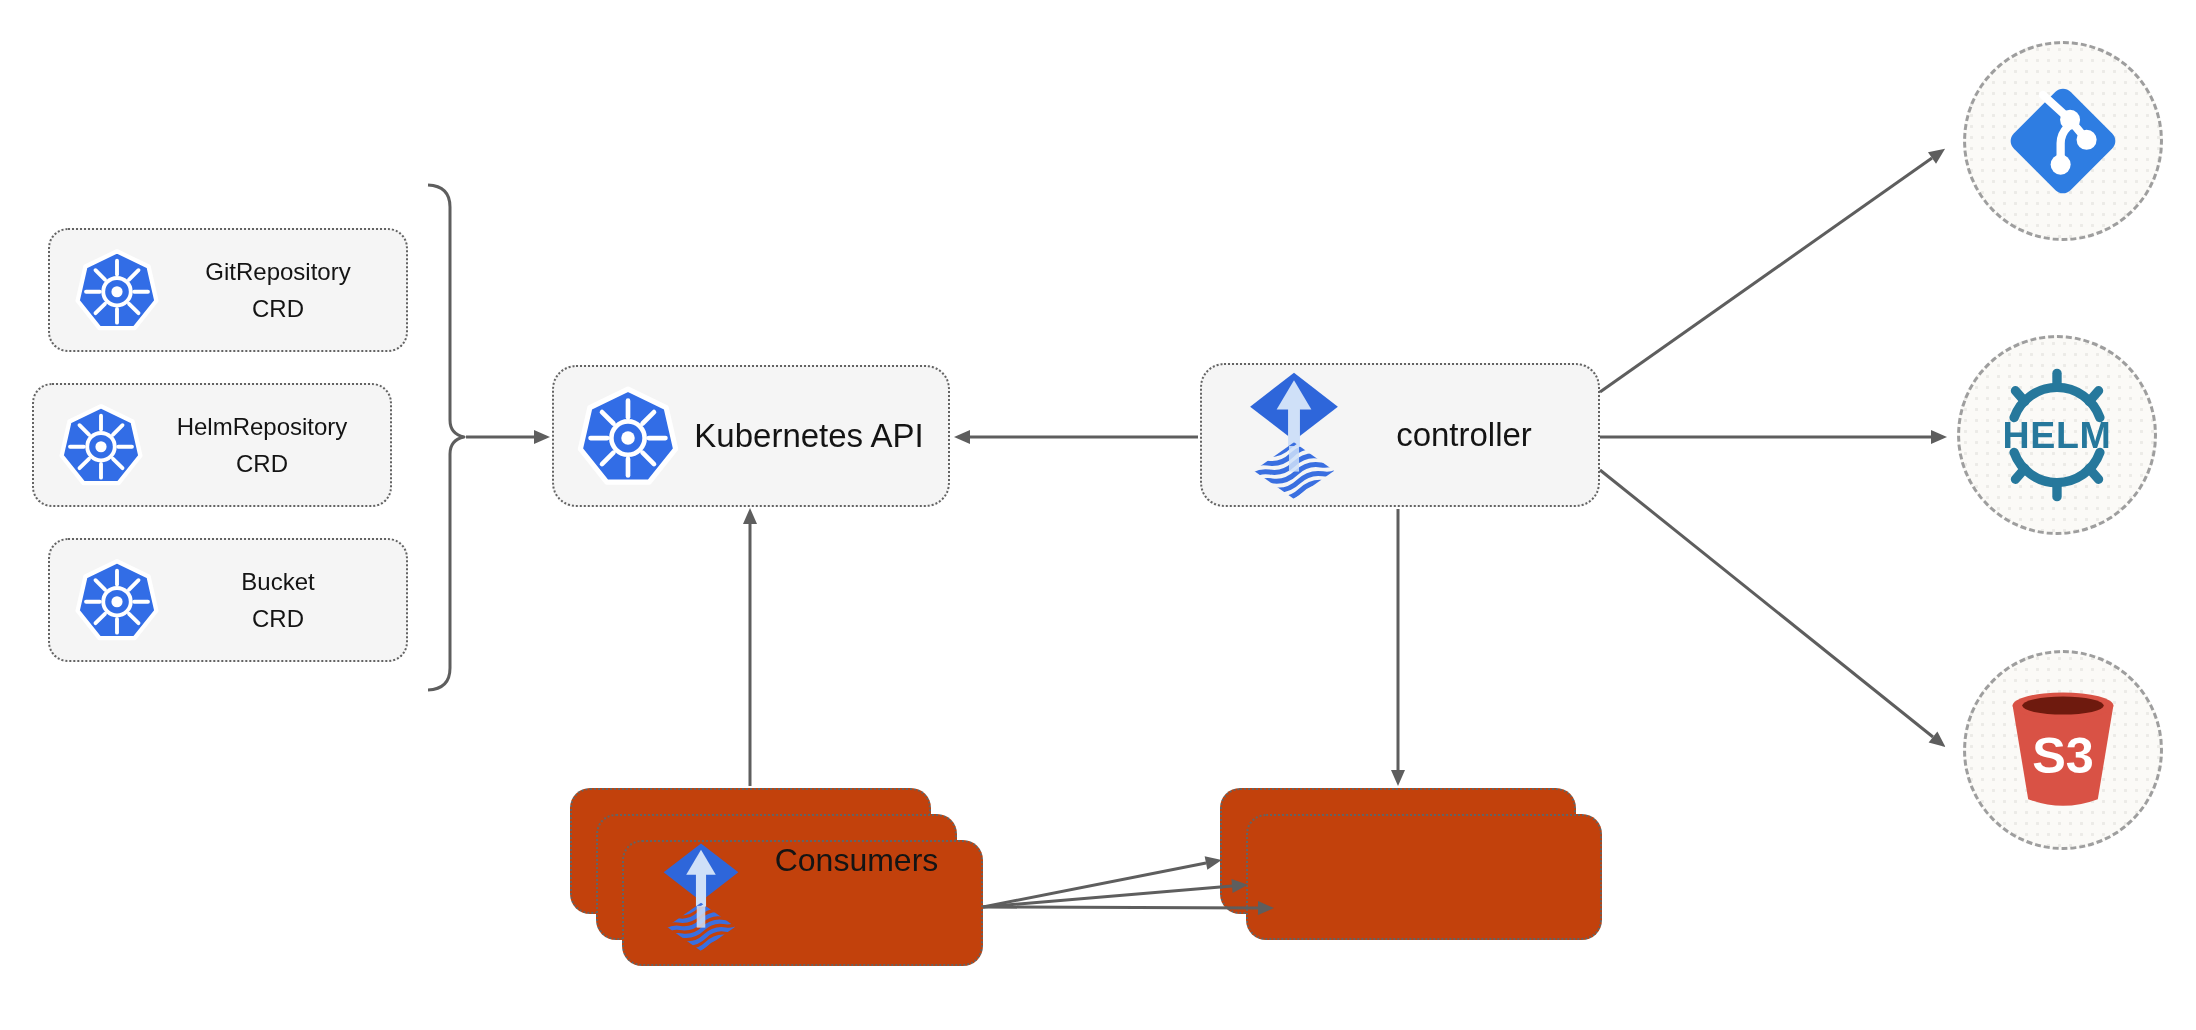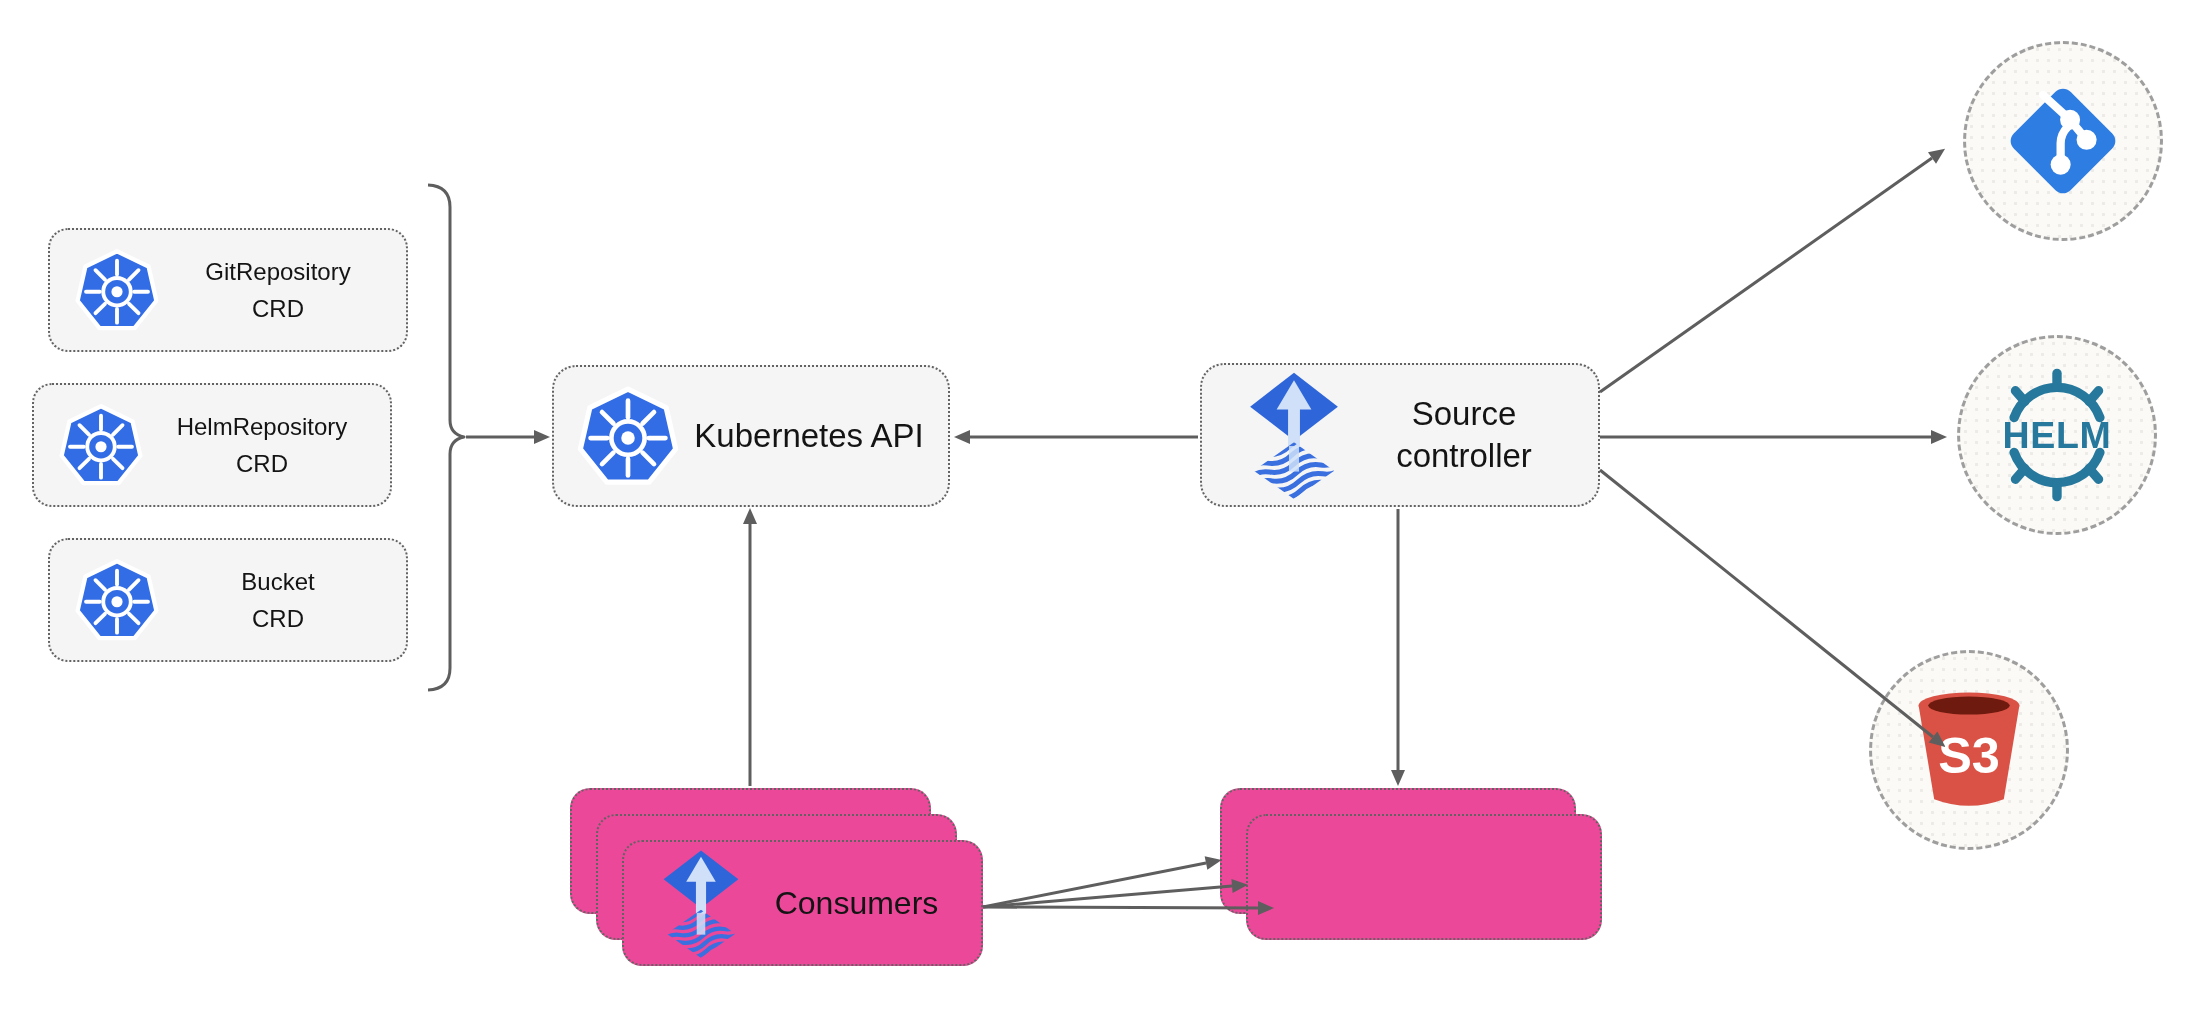--- a/index.html
+++ b/index.html
@@ -14,23 +14,23 @@
     display:flex;align-items:center;
   }
   .node .txt{
     flex:1;text-align:center;font-size:24px;line-height:37px;color:#141414;
     padding-right:10px;
   }
   .big .txt{font-size:33px;line-height:42px;}
   .icon{flex:0 0 auto;display:block;}
   
   .stackbox{
-    position:absolute;box-sizing:border-box;background:#ec4899;
+    position:absolute;box-sizing:border-box;background:#c2410c;
     border:2.5px dotted #636363;border-radius:20px;width:361px;height:126px;
-    display:flex;align-items:center;
+    display:flex;align-items:flex-start;
   }
   .stackbox .txt{flex:1;text-align:center;font-size:32px;color:#141414;padding-right:8px;}
   
   .endpoint{
     position:absolute;width:200px;height:200px;border-radius:50%;
     border:3px dashed #9e9e9e;background-color:#fbfaf7;box-sizing:border-box;
     background-image:radial-gradient(#ececе9 1.4px, transparent 1.5px);
     background-image:radial-gradient(#ecebe7 1.4px, transparent 1.5px);
     background-size:11px 11px;
     display:flex;align-items:center;justify-content:center;
@@ -141,21 +141,20 @@
         <path d="M-4,88 q14,-10 28,-4 t28,-2 t28,-2 t28,-4" transform="rotate(-14 50 110)"></path>
         <path d="M-4,98 q14,-10 28,-4 t28,-2 t28,-2 t28,-4" transform="rotate(-14 50 110)"></path>
         <path d="M-4,108 q14,-10 28,-4 t28,-2 t28,-2 t28,-4" transform="rotate(-14 50 110)"></path>
         <path d="M-4,118 q14,-10 28,-4 t28,-2 t28,-2 t28,-4" transform="rotate(-14 50 110)"></path>
         <path d="M-4,128 q14,-10 28,-4 t28,-2 t28,-2 t28,-4" transform="rotate(-14 50 110)"></path>
         <path d="M-4,138 q14,-10 28,-4 t28,-2 t28,-2 t28,-4" transform="rotate(-14 50 110)"></path>
       </g>
       <rect x="44.5" y="82" width="11" height="28" fill="#cfe0f8" opacity="0.85"></rect>
     </svg>
     <div class="txt">
-      <div>Source</div>
       <div>controller</div>
     </div>
   </div>
 
   <div class="stackbox" style="left:570px;top:788px;"></div>
   <div class="stackbox" style="left:596px;top:814px;"></div>
   <div class="stackbox" style="left:622px;top:840px;">
     <svg class="icon" style="margin-left:38px" width="78" height="109" viewBox="0 0 100 140">
       <polygon points="50,2 98,39 50,76 2,39" fill="#2e66da"></polygon>
       <polygon points="50,10 69,42 31,42" fill="#cfe0f8"></polygon>
@@ -202,21 +201,21 @@
         <line x1="26" y1="25" x2="19" y2="17"></line>
         <line x1="74" y1="25" x2="81" y2="17"></line>
         <line x1="50" y1="86" x2="50" y2="96"></line>
         <line x1="26" y1="75" x2="19" y2="83"></line>
         <line x1="74" y1="75" x2="81" y2="83"></line>
       </g>
       <text x="50" y="60" text-anchor="middle" font-size="28" font-weight="bold" fill="#26789c" letter-spacing="0.5">HELM</text>
     </svg>
   </div>
 
-  <div class="endpoint" style="left:1869px;top:650px;">
+  <div class="endpoint" style="left:1963px;top:650px;">
     <svg width="122" height="132" viewBox="0 0 100 110">
       <path d="M8,18 L21,96 Q50,107 79,96 L92,18 Z" fill="#d95245"></path>
       <ellipse cx="50" cy="18" rx="42" ry="11" fill="#d95245"></ellipse>
       <ellipse cx="50" cy="18" rx="34" ry="7.5" fill="#6e1a0e"></ellipse>
       <text x="50" y="74" text-anchor="middle" font-size="42" font-weight="bold" fill="#ffffff">S3</text>
     </svg>
   </div>
 
   <svg class="edges">
     <defs>

